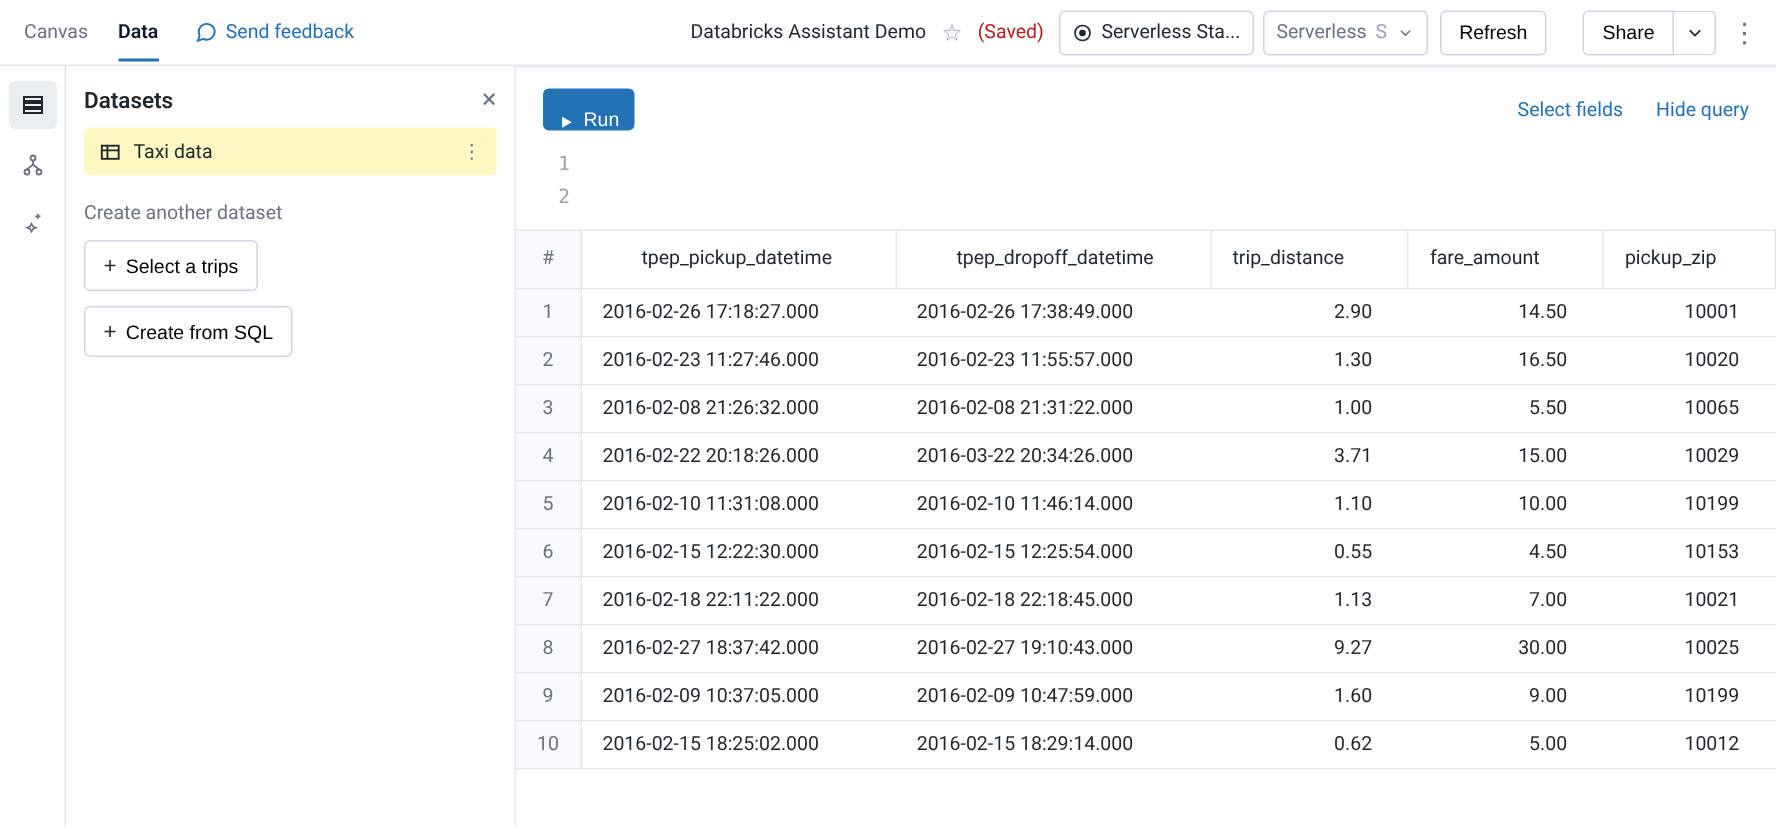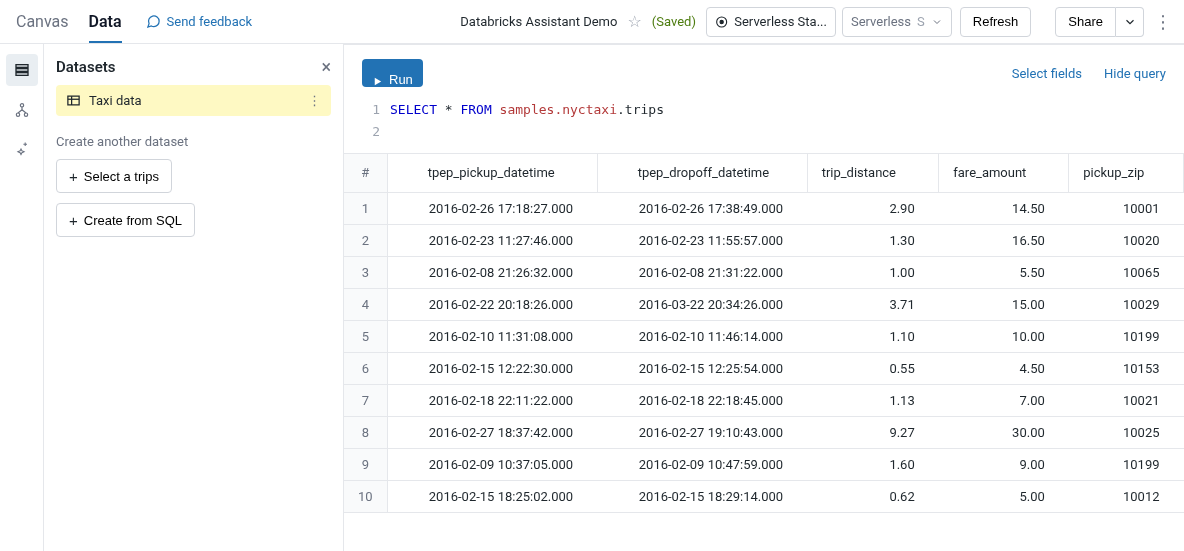--- a/index.html
+++ b/index.html
@@ -17,42 +17,42 @@
   .topbar {
     display: flex;
     align-items: center;
     height: 44px;
     padding: 0 12px 0 16px;
     border-bottom: 1px solid #e5e7eb;
   }
   .tabs { display: flex; gap: 20px; }
   .tab {
     padding: 12px 0 10px 0;
-    font-size: 16px;
+    font-size: 13px;
     color: #6b7280;
     cursor: pointer;
     border-bottom: 2px solid transparent;
   }
   .tab.active {
     color: #111827;
     font-weight: 600;
     border-bottom-color: #2272B4;
   }
   .feedback {
     display: flex; align-items: center; gap: 6px;
     margin-left: 24px;
     color: #2272B4;
     font-size: 13px;
     cursor: pointer;
   }
   .spacer { flex: 1; }
   .title-area { display:flex; align-items:center; gap:10px; color:#6b7280; font-size:13px; }
   .title-text { color:#1f272d; }
   .star { color:#9ca3af; font-size:16px; cursor:pointer; }
-  .saved { color:#4d7c0f; }
+  .saved { color:#b91c1c; }
   .compute-pill {
     display:flex; align-items:center; gap:6px;
     border:1px solid #d1d5db; border-radius:4px;
     height:30px; padding:0 8px; margin-left:10px; cursor:pointer;
     max-width:130px; overflow:hidden; white-space:nowrap;
   }
   .compute-sub {
     display:flex; align-items:center; gap:6px;
     border:1px solid #d1d5db; border-radius:4px;
     height:30px; padding:0 8px; margin-left:6px; cursor:pointer;
@@ -132,21 +132,21 @@
   .kw-red { color:#b33a3a; }
   .kw-black { color:#1f272d; }
 
   
   .table-wrap { flex:1; overflow:auto; border-top:1px solid #e5e7eb; }
   table { border-collapse:collapse; width:100%; font-size:13px; }
   th, td { border-bottom:1px solid #e5e7eb; padding:0 14px; height:32px; white-space:nowrap; }
   th { text-align:left; font-weight:400; color:#1f272d; background:#fff; height:38px; border-right:1px solid #e5e7eb;}
   th.idx, td.idx { width:42px; text-align:center; background:#f9fafb; color:#6b7280; border-right:1px solid #e5e7eb;}
   th:nth-child(2), th:nth-child(3) { width:210px;padding-left:40px; }
-  td:nth-child(2), td:nth-child(3) { text-align:right; padding-right:24px;}
+  td:nth-child(2), td:nth-child(3) { text-align:left; padding-right:24px;}
   td.num { text-align:right; padding-right:24px;}
   th.num-h { text-align:left; }
 
   svg { display:block; }
 </style>
 </head>
 <body>
 
 <div class="topbar">
   <div class="tabs">
@@ -258,29 +258,20 @@
         <div class="query-links">
           <span class="link">Select fields</span>
           <span class="link">Hide query</span>
         </div>
       </div>
       <div class="code">
         <div class="gutter">
           <div>1</div>
           <div>2</div>
         </div>
-        <div>
-          <span class="kw-blue">SELECT</span>
-          <span> </span>
-          <span class="kw-black">*</span>
-          <span> </span>
-          <span class="kw-blue">FROM</span>
-          <span> </span>
-          <span class="kw-red">samples.nyctaxi</span><span class="kw-black">.</span><span class="kw-black">trips</span>
-        </div>
       </div>
     </div>
 
     <div class="table-wrap">
       <table>
         <thead>
           <tr>
             <th class="idx">#</th>
             <th>tpep_pickup_datetime</th>
             <th>tpep_dropoff_datetime</th>

